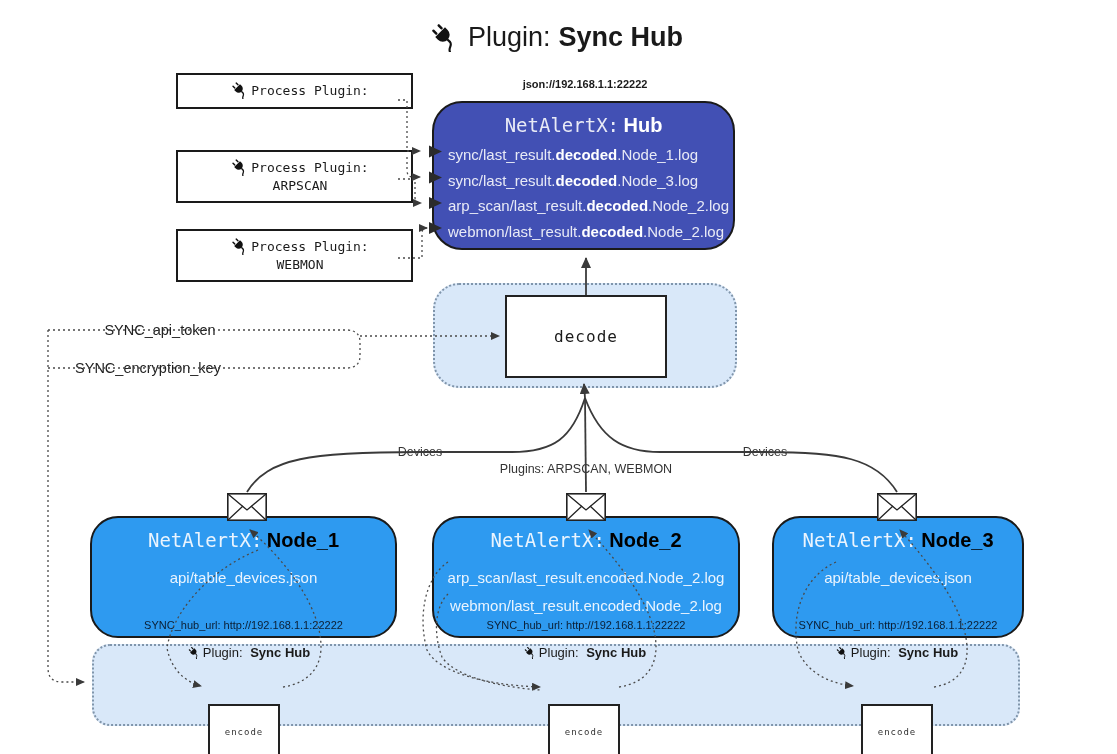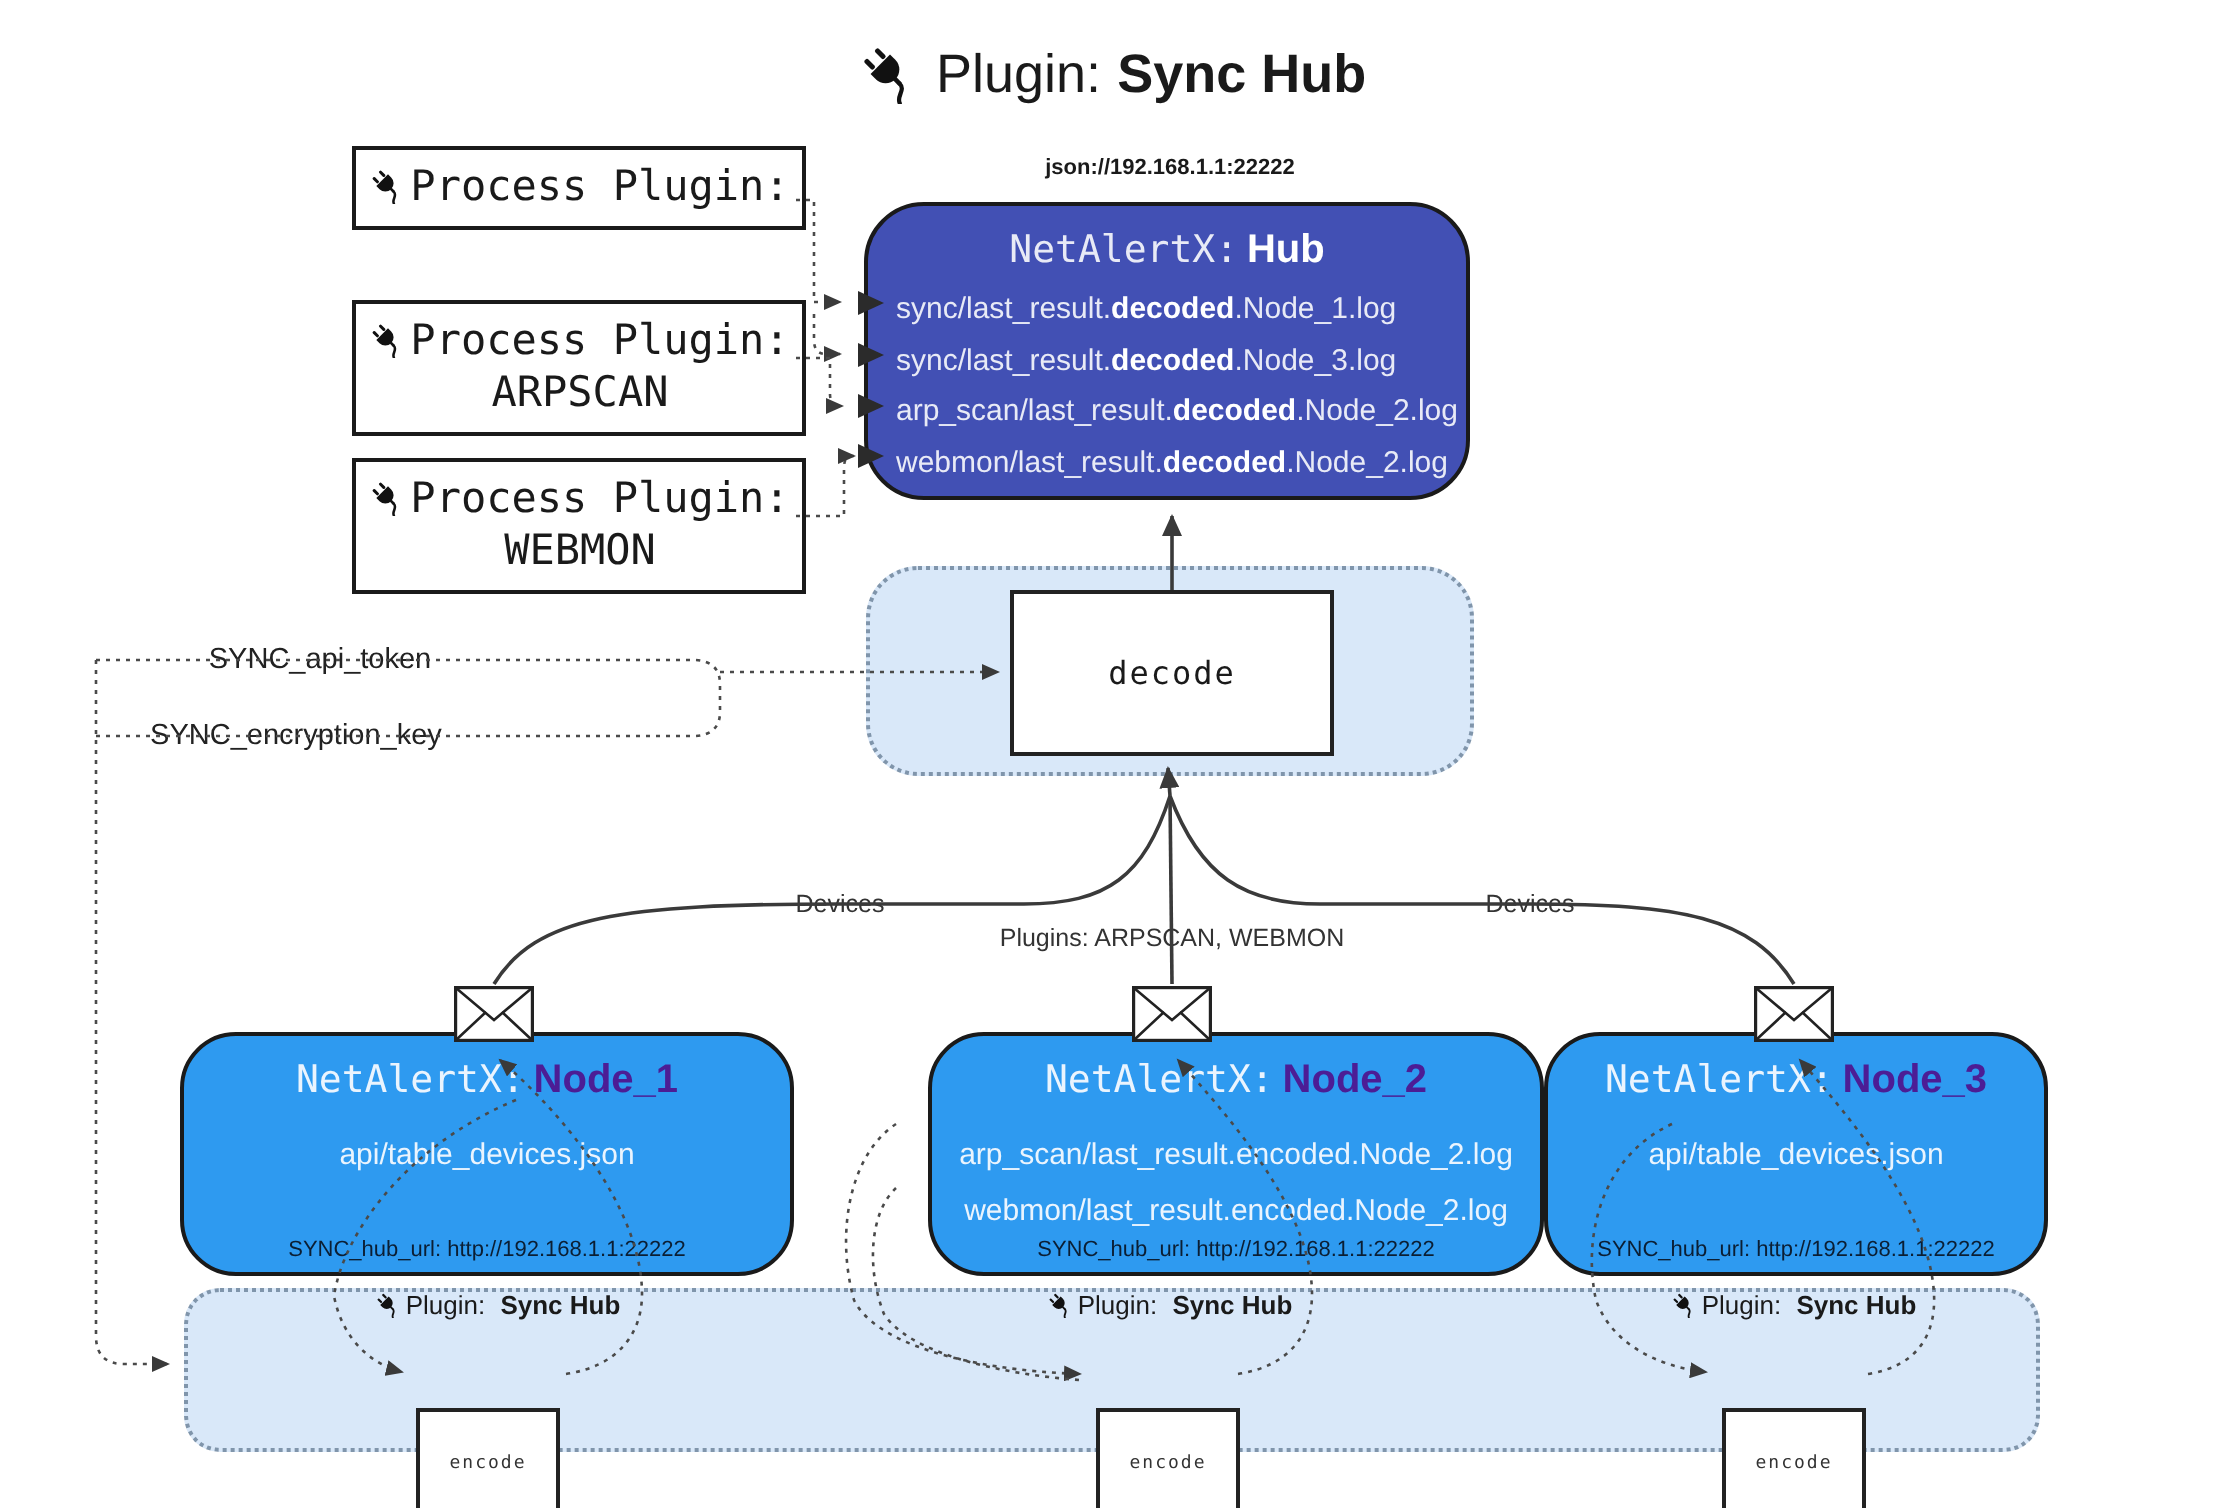--- a/index.html
+++ b/index.html
@@ -13,21 +13,21 @@
   .mono{font-family:"DejaVu Sans Mono",monospace;}
   .abs{position:absolute;}
   svg.overlay{position:absolute;left:0;top:0;width:1117px;height:754px;pointer-events:none;z-index:30;}
   .ln{fill:none;stroke:var(--line);stroke-width:1.8px;}
   .dt{fill:none;stroke:#4A4A4A;stroke-width:1.3px;stroke-dasharray:2 3;}
 
   .title{left:430px;top:16px;height:42px;display:flex;align-items:center;gap:8px;font-size:27px;z-index:5;}
   .title b{font-weight:bold;}
 
   .pbox{left:176px;width:222px;background:#fff;border:2px solid var(--box-border);
-        text-align:center;font-size:21px;z-index:5;padding:6px 0 8px 1px;}
+        text-align:center;font-size:13px;z-index:5;padding:6px 0 8px 11px;}
   .pbox .l1{display:flex;align-items:center;justify-content:center;gap:2px;}
   .pbox .l2{margin-top:2px;}
 
   .hub{left:432px;top:101px;width:303px;height:149px;background:var(--hub-fill);
        border:2px solid var(--box-border);border-radius:30px;box-sizing:border-box;z-index:5;}
   .hub-title{position:absolute;top:11px;left:0;right:0;text-align:center;color:#fff;}
   .hub-title .mono{font-size:19px;color:var(--hub-text);}
   .hub-title b{font-size:20px;font-weight:bold;color:#fff;}
   .hub-files{position:absolute;top:39px;left:14px;right:4px;}
   .hub-file{line-height:25.5px;font-size:15px;color:var(--hub-text);white-space:nowrap;}
@@ -43,21 +43,21 @@
   .decode-box{left:505px;top:295px;width:162px;height:83px;font-size:16px;letter-spacing:1px;}
   .encode-box{width:72px;height:55px;top:660px;font-size:9px;letter-spacing:1px;color:#333;margin-top:44px;}
 
   .edge-label{transform:translate(-50%,-50%);background:#fff;padding:0 4px;font-size:12.5px;color:#333;z-index:6;white-space:nowrap;}
   .secret-label{transform:translate(-50%,-50%);background:#fff;padding:0 3px;font-size:14.5px;color:#222;z-index:6;white-space:nowrap;}
 
   .node{top:516px;height:122px;background:var(--node-fill);border:2px solid var(--box-border);
         border-radius:28px;box-sizing:border-box;z-index:5;}
   .node-title{position:absolute;top:11px;left:0;right:0;text-align:center;color:#fff;white-space:nowrap;}
   .node-title .mono{font-size:19px;color:var(--node-text);}
-  .node-title b{font-size:20px;font-weight:bold;color:#4c1d95;}
+  .node-title b{font-size:20px;font-weight:bold;color:#000000;}
   .node-lines{position:absolute;top:46px;left:4px;right:4px;text-align:center;}
   .node-line{line-height:28px;font-size:15px;color:var(--node-text);white-space:nowrap;}
   .node-footer{position:absolute;bottom:5px;left:0;right:0;text-align:center;font-size:11px;color:#0B1E33;}
 
   .enc-label{top:645px;transform:translateX(-50%);display:flex;align-items:center;gap:2px;
              font-size:13px;z-index:6;white-space:nowrap;}
   .enc-label b{font-weight:bold;}
   .plug{flex:0 0 auto;}
 </style>
 </head>
@@ -144,21 +144,21 @@
   <div class="abs edge-label" style="left:586px;top:469px;">Plugins: ARPSCAN, WEBMON</div>
 
   <div class="abs node" style="left:90px;width:307px;">
     <div class="node-title"><span class="mono">NetAlertX:</span> <b>Node_1</b></div>
     <div class="node-lines">
       <div class="node-line">api/table_devices.json</div>
       <div class="node-line"></div>
     </div>
     <div class="node-footer">SYNC_hub_url: http://192.168.1.1:22222</div>
   </div>
-  <div class="abs node" style="left:432px;width:308px;margin-left:32px;">
+  <div class="abs node" style="left:432px;width:308px;">
     <div class="node-title"><span class="mono">NetAlertX:</span> <b>Node_2</b></div>
     <div class="node-lines">
       <div class="node-line">arp_scan/last_result.encoded.Node_2.log</div>
       <div class="node-line">webmon/last_result.encoded.Node_2.log</div>
     </div>
     <div class="node-footer">SYNC_hub_url: http://192.168.1.1:22222</div>
   </div>
   <div class="abs node" style="left:772px;width:252px;">
     <div class="node-title"><span class="mono">NetAlertX:</span> <b>Node_3</b></div>
     <div class="node-lines">

